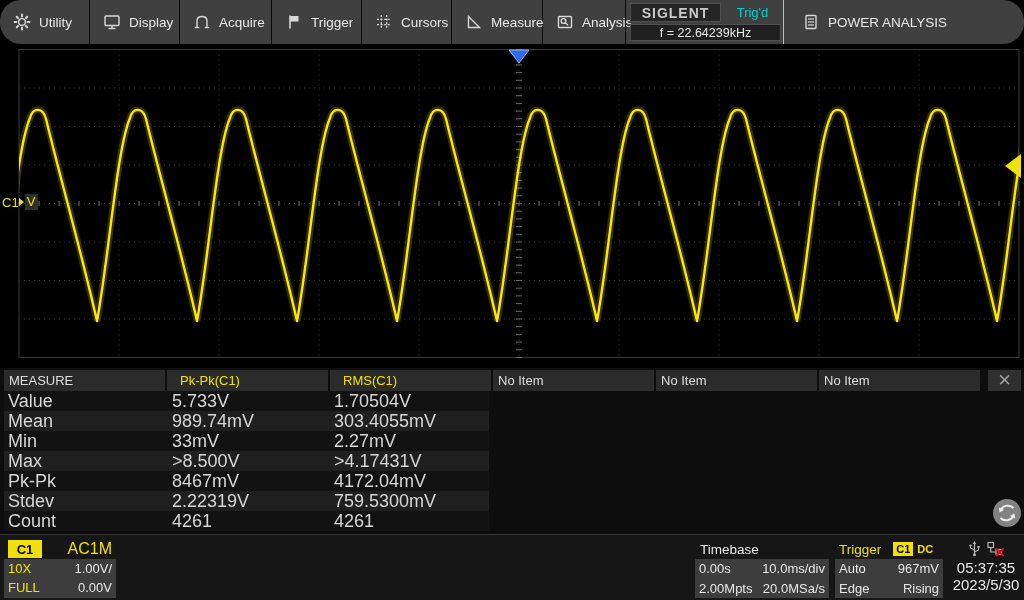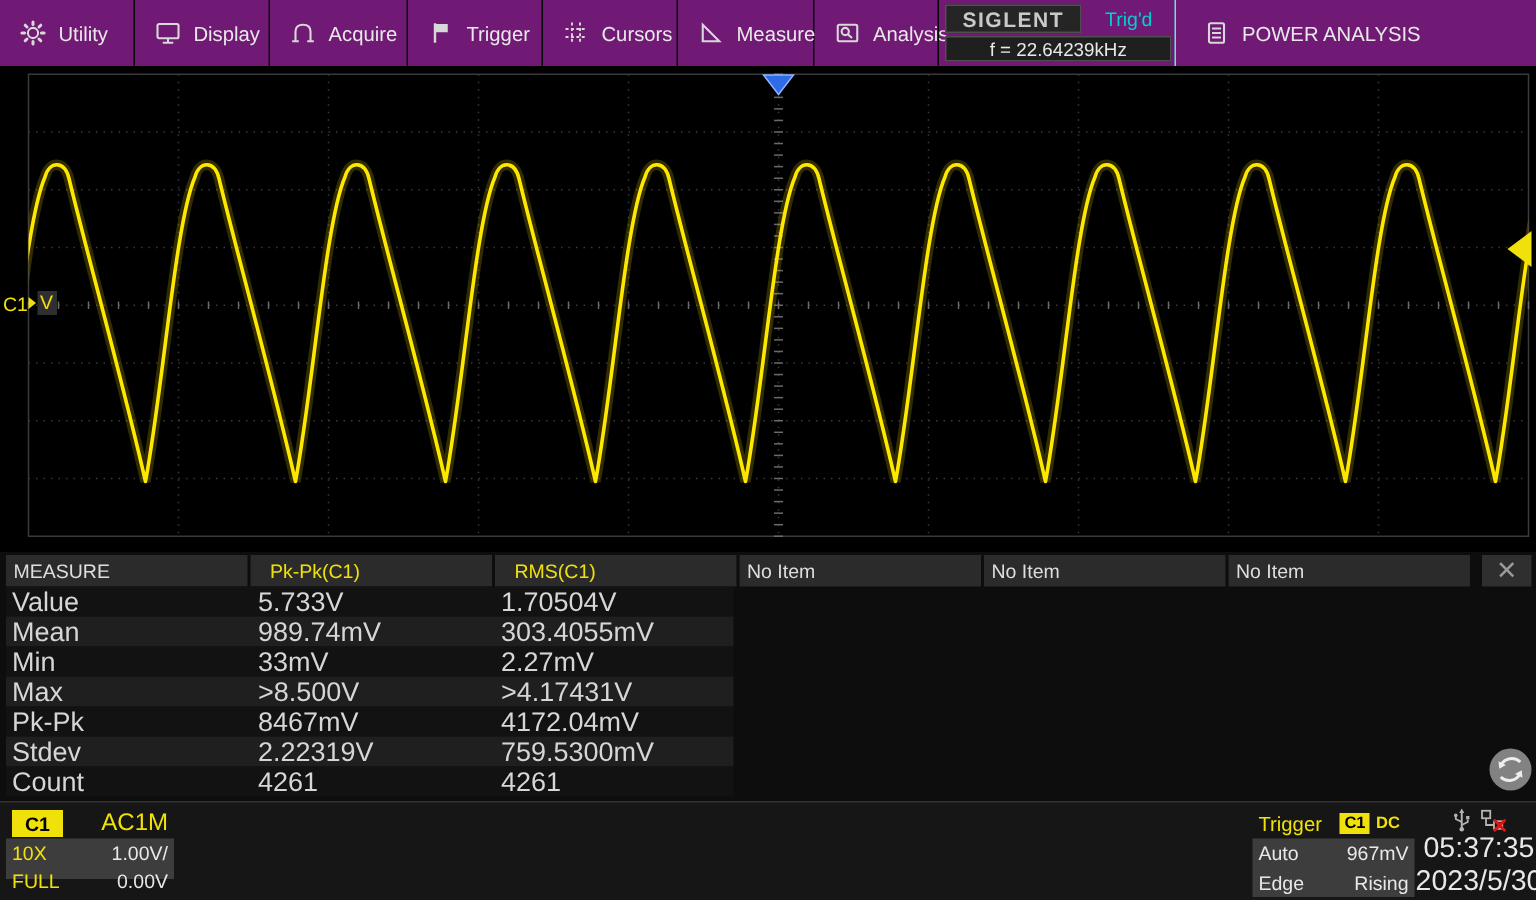--- a/index.html
+++ b/index.html
@@ -2,22 +2,22 @@
 <html><head>
 <meta charset="utf-8">
 <style>
   * { margin:0; padding:0; box-sizing:border-box; }
   html,body { width:1024px; height:600px; background:#000; overflow:hidden;
               font-family:"Liberation Sans","DejaVu Sans",sans-serif; }
   .abs { position:absolute; }
   #stage { position:relative; width:1024px; height:600px; background:#000; }
 
   
-  #menubar { top:0; left:0; width:1024px; height:44px; background:#701a75;
-             display:flex; align-items:stretch; }
+  #menubar { top:0; left:0; width:1024px; height:44px; background:#404040;
+             display:flex; align-items:stretch;border-radius:21px; }
   .menu-item { display:flex; align-items:center; gap:8px; padding-left:13px;
                border-right:1px solid #0a0a0a; color:#e8e8e8; font-size:13.5px; }
   .menu-item svg { flex:0 0 auto; }
   .mi-stroke { stroke:#d8d8d8; fill:none; stroke-width:1.4; }
   .mi-fill   { fill:#d8d8d8; }
 
   #siglent-cluster { width:158px; padding:3px 2px 3px 4px; display:flex;
                      flex-direction:column; gap:2px; border-right:1px solid #5eead4; }
   #siglent-row1 { display:flex; gap:3px; height:19px; }
   #siglent-logo { width:91px; background:#252525; border:1px solid #4f4f4f;
@@ -54,21 +54,21 @@
   .mrow:nth-child(even) { background:#1f1f1f; }
   .mrow span:first-child { padding-left:4px; }
 
   #rotate-hint { top:498px; left:992px; }
 
   
   #bottombar { top:534px; left:0; width:1024px; height:66px; background:#161616;
                border-top:1px solid #333; }
   .sect { position:absolute; top:4px; height:59px; }
   .sect-head { height:20px; display:flex; align-items:center; }
-  .sect-vals { height:27px; background:#3d3d3d; font-size:13px; color:#e8e8e8; }
+  .sect-vals { height:39px; background:#3d3d3d; font-size:13px; color:#e8e8e8; }
 
   #ch-box { left:4px; width:112px; }
   #ch-box .sect-head { justify-content:space-between; padding-right:4px; }
   .ch-badge { width:34px; height:18px; background:#f0e10a; color:#000;
               font-weight:bold; font-size:13px; display:flex; align-items:center;
               justify-content:center; margin-left:4px; }
   .yel { color:#f0e10a; }
   .vrow { height:19px; display:flex; justify-content:space-between;
           align-items:center; padding:0 4px; }
 
@@ -77,21 +77,21 @@
   .grid2 { display:grid; grid-template-columns:1fr auto; padding:0 4px;
            align-content:space-around; height:39px; }
   .grid2 span:nth-child(even) { text-align:right; }
 
   #trg-box { left:835px; width:108px; }
   #trg-box .sect-head { gap:4px; padding-left:4px; font-size:13.5px; }
   .trg-src { background:#f0e10a; color:#000; font-weight:bold; font-size:11px;
              padding:0 3px; height:14px; display:flex; align-items:center; margin-left:8px; }
 
   #clock { left:950px; width:72px; display:flex; flex-direction:column;
-           align-items:center; color:#e8e8e8; font-size:19px; }
+           align-items:center; color:#e8e8e8; font-size:15px; }
   #icon-row { height:20px; display:flex; gap:6px; align-items:center; }
 </style>
 </head>
 <body>
 
 <div id="stage">
 
   <div id="menubar" class="abs">
     <div class="menu-item" style="width:90px">
       <svg width="18" height="18" viewBox="0 0 18 18">
@@ -380,20 +380,29 @@
           <span class="yel">10X</span>
           <span>1.00V/</span>
         </div>
         <div class="vrow">
           <span class="yel">FULL</span>
           <span>0.00V</span>
         </div>
       </div>
     </div>
 
+    <div id="tb-box" class="sect">
+      <div class="sect-head">Timebase</div>
+      <div class="sect-vals grid2">
+        <span>0.00s</span>
+        <span>10.0ms/div</span>
+        <span>2.00Mpts</span>
+        <span>20.0MSa/s</span>
+      </div>
+    </div>
 
     <div id="trg-box" class="sect">
       <div class="sect-head">
         <span class="yel">Trigger</span>
         <span class="trg-src">C1</span>
         <span class="yel" style="font-size:11px;font-weight:bold">DC</span>
       </div>
       <div class="sect-vals grid2">
         <span>Auto</span>
         <span>967mV</span>

